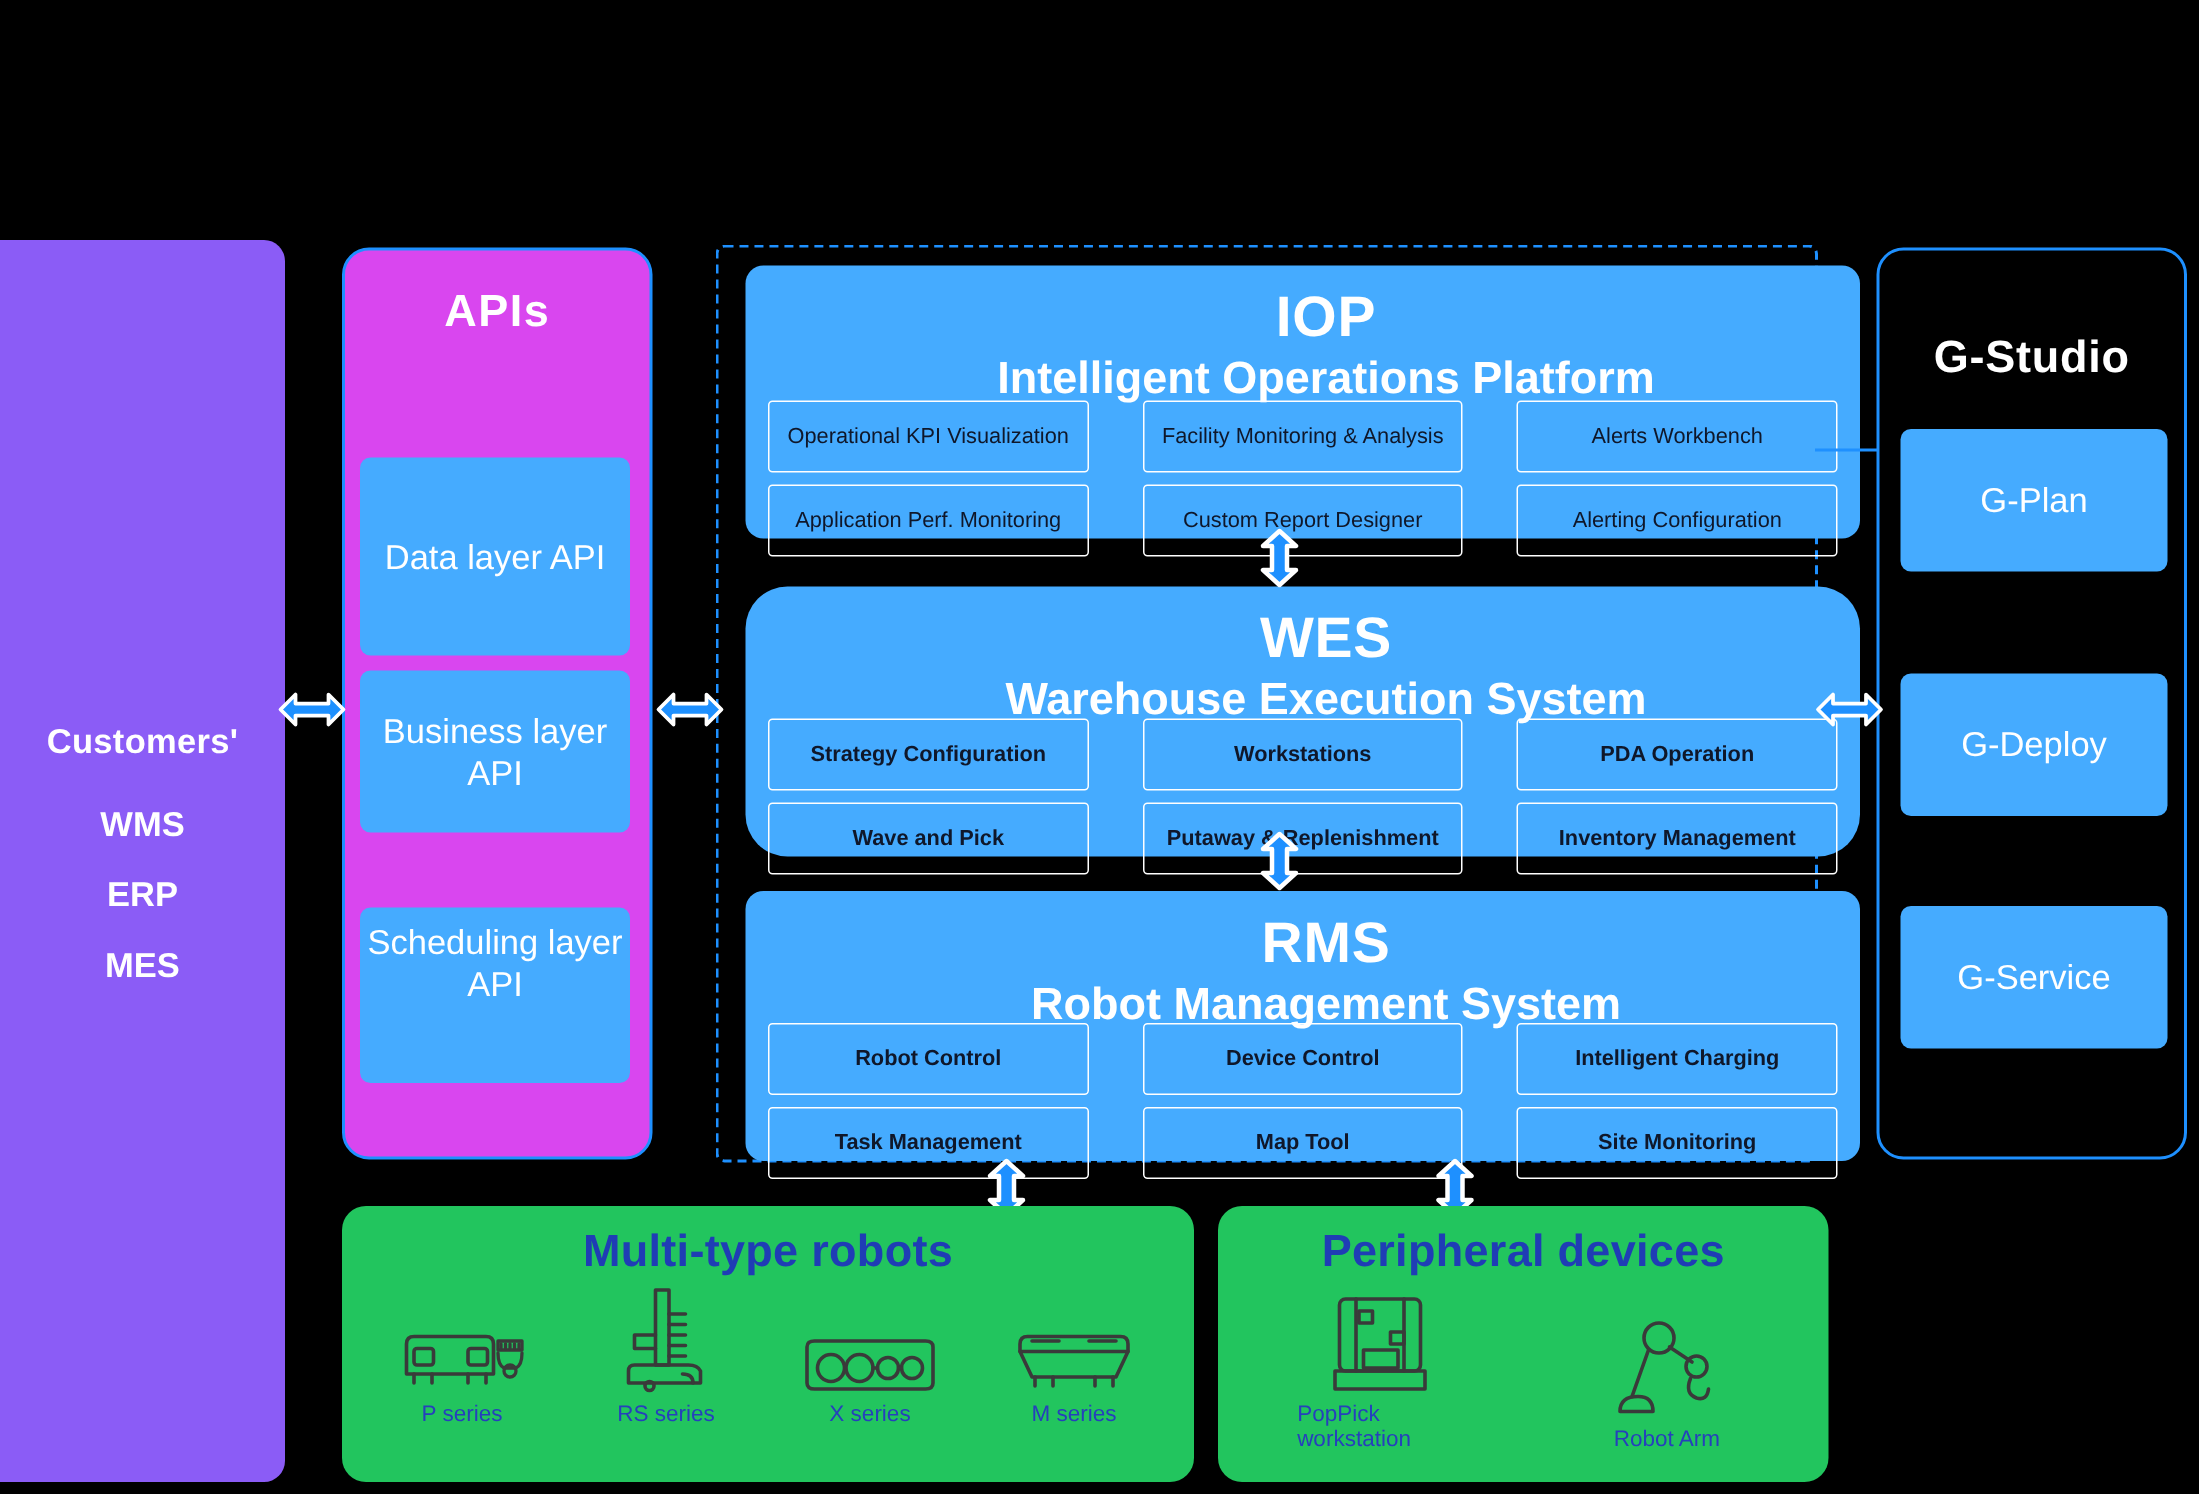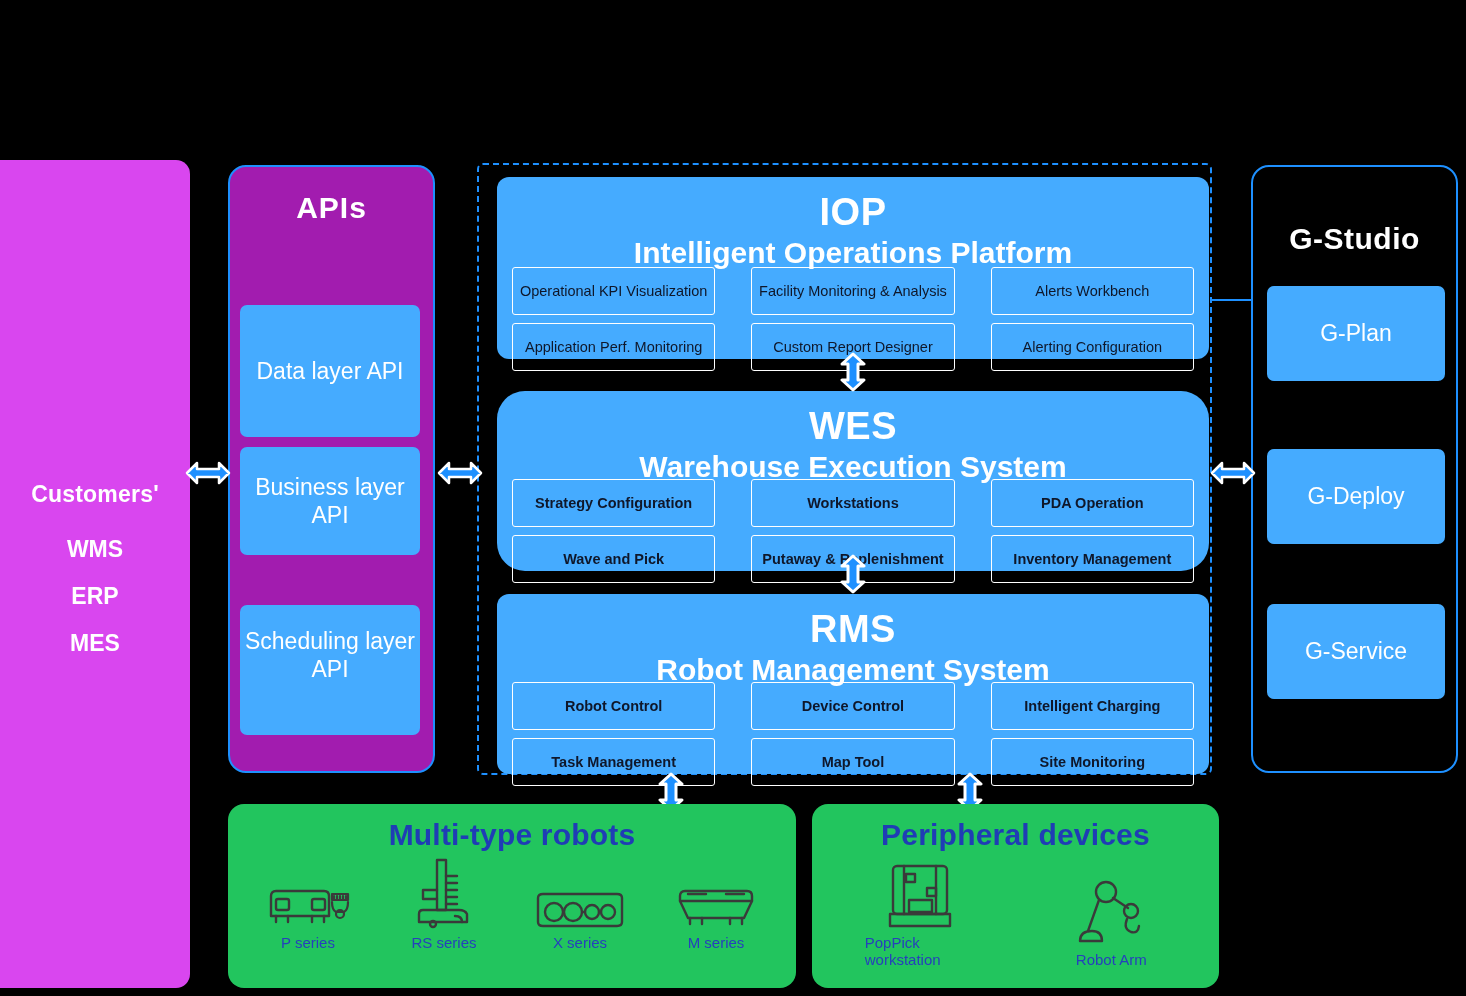--- a/index.html
+++ b/index.html
@@ -6,54 +6,54 @@
   body{
     width:1466px;height:996px;position:relative;overflow:hidden;
     font-family:"Liberation Sans","DejaVu Sans",sans-serif;
     color:#fff;
   }
   .abs{position:absolute;box-sizing:border-box;}
 
   
   #customers{
     left:0;top:160px;width:190px;height:828px;
-    background:#d946ef;border-radius:0 14px 14px 0;
+    background:#8b5cf6;border-radius:0 14px 14px 0;
     display:flex;flex-direction:column;justify-content:center;align-items:center;
   }
   #customers .cust-title{font-size:23px;font-weight:bold;letter-spacing:.2px;margin-bottom:18px;}
   #customers .cust-item{font-size:23px;font-weight:bold;margin:10px 0;}
 
   
   #apis{
     left:228px;top:165px;width:207px;height:608px;
-    border:2px solid #1E90FF;border-radius:18px;background:#a21caf;
+    border:2px solid #1E90FF;border-radius:18px;background:#d946ef;
   }
   #apis .apis-title{
     position:absolute;top:24px;left:0;width:100%;text-align:center;
     font-size:30px;font-weight:bold;letter-spacing:1px;
   }
   .api-box{
     position:absolute;left:10px;width:180px;
     background:#45ABFF;border-radius:7px;
     display:flex;align-items:center;justify-content:center;text-align:center;
     font-size:23px;line-height:1.22;color:#fff;
   }
   #api-0{top:138px;height:132px;}
   #api-1{top:280px;height:108px;}
-  #api-2{top:438px;height:108px;align-items:flex-start;padding-top:22px;}
+  #api-2{top:438px;height:108px;align-items:flex-start;padding-top:9px;}
 
   
   #core{
     left:477px;top:163px;width:735px;height:612px;
     border:2px dashed #1E90FF;border-radius:6px;
   }
 
   .stack{
     position:absolute;left:497px;width:712px;
-    background:#45ABFF;border-radius:12px;color:#fff;
+    background:#45ABFF;border-radius:12px;color:#fff;padding-left:31px;
   }
   #stack-iop{top:177px;height:182px;}
   #stack-wes{top:391px;height:180px;border-radius:28px;}
   #stack-rms{top:594px;height:180px;}
 
   .stack .sys-abbr{text-align:center;font-size:38px;font-weight:bold;line-height:1;padding-top:16px;letter-spacing:.5px;}
   .stack .sys-full{text-align:center;font-size:30px;font-weight:bold;line-height:1.2;margin-top:4px;}
 
   .tile-grid{
     position:absolute;left:15px;right:15px;bottom:-12px;

